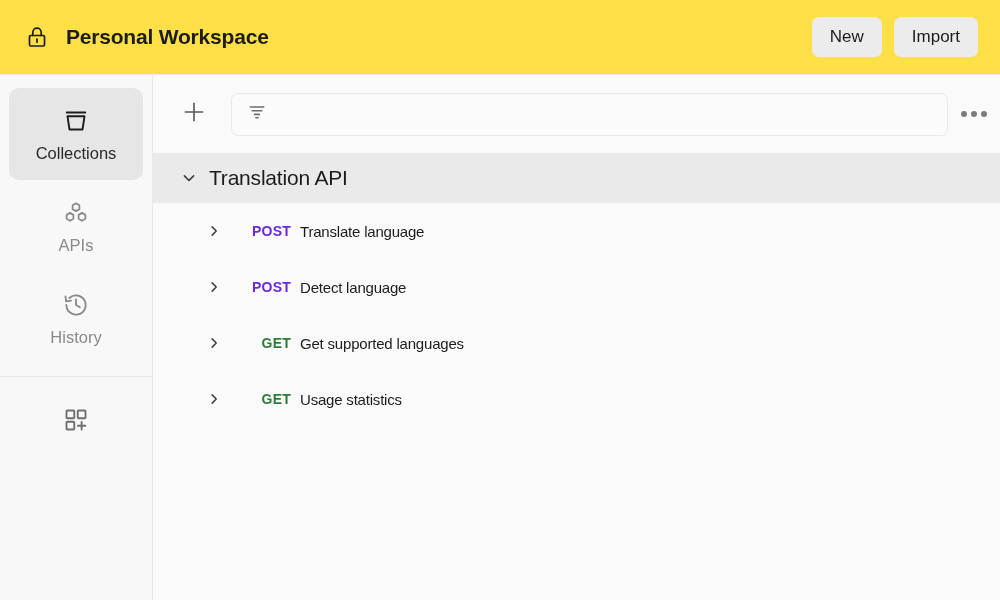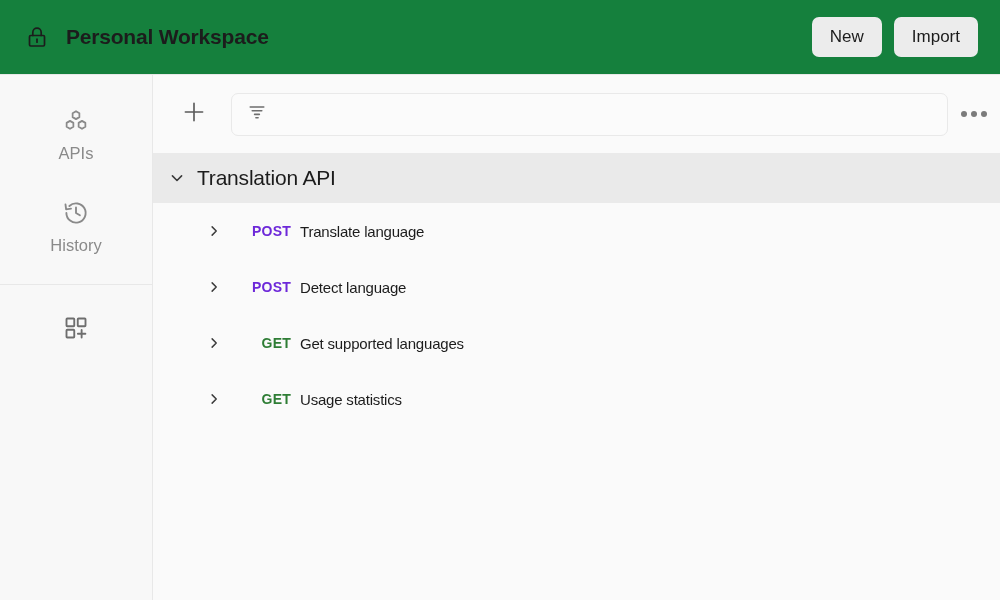--- a/index.html
+++ b/index.html
@@ -8,21 +8,21 @@
     background: #fafafa;
     font-family: "Liberation Sans", sans-serif;
     overflow: hidden;
     -webkit-font-smoothing: antialiased;
   }
   .app { width: 1000px; height: 600px; display: flex; flex-direction: column; background:#fafafa; }
 
   
   .header {
     height: 75px; flex: 0 0 75px;
-    background: #15803d;
+    background: #fde047;
     border-bottom: 1px solid #e8e8e8;
     display: flex; align-items: center;
     padding: 0 22px 0 24px;
   }
   .ws-lock { width: 26px; height: 26px; display:flex; align-items:center; justify-content:center; flex:0 0 26px; }
   .ws-title {
     font-size: 21px; font-weight: bold; color: #1c1c1c;
     margin-left: 16px; letter-spacing: -0.2px; white-space: nowrap;
   }
   .header-actions { margin-left: auto; display: flex; align-items: center; gap: 12px; }
@@ -89,21 +89,21 @@
     display: flex; align-items: center; justify-content: center;
     cursor: pointer;
   }
   .dots { display: flex; gap: 4px; align-items: center; }
   .dots i { width: 6px; height: 6px; border-radius: 50%; background: #7b7b7b; display: block; }
 
   
   .tree { flex: 1 1 auto; overflow: hidden; }
   .coll-row {
     height: 50px; display: flex; align-items: center;
-    background: #eaeaea; cursor: pointer; padding-left: 14px;
+    background: #eaeaea; cursor: pointer; padding-left: 26px;
   }
   .coll-caret { width: 30px; flex: 0 0 30px; display:flex; align-items:center; color:#3a3a3a; }
   .coll-name { font-size: 21px; color: #1c1c1c; letter-spacing: -0.2px; }
 
   .req-row {
     height: 56px; display: flex; align-items: center;
     padding-left: 52px; cursor: pointer;
   }
   .req-caret { width: 30px; flex: 0 0 30px; display:flex; align-items:center; color:#3a3a3a; }
   .req-method {
@@ -131,20 +131,29 @@
     <div class="header-actions">
       <button class="hbtn">New</button>
       <button class="hbtn">Import</button>
     </div>
   </div>
 
   <div class="body">
 
     <div class="sidebar">
 
+      <div class="rail-item active">
+        <span class="rail-icon">
+          <svg width="30" height="30" viewBox="0 0 24 24" fill="none" stroke="#1c1c1c" stroke-width="1.5" stroke-linecap="round" stroke-linejoin="round">
+            <path d="M4.6 5.2h14.8"></path>
+            <path d="M5.2 8.2h13.6l-1.6 10.6H6.8z"></path>
+          </svg>
+        </span>
+        <span class="rail-label">Collections</span>
+      </div>
 
       <div class="rail-item">
         <span class="rail-icon">
           <svg width="30" height="30" viewBox="0 0 24 24" fill="none" stroke="#8a8a8a" stroke-width="1.4" stroke-linejoin="round">
             <polygon points="12,4.2 14.7,5.8 14.7,8.9 12,10.5 9.3,8.9 9.3,5.8"></polygon>
             <polygon points="7.2,11.9 9.9,13.5 9.9,16.6 7.2,18.2 4.5,16.6 4.5,13.5"></polygon>
             <polygon points="16.8,11.9 19.5,13.5 19.5,16.6 16.8,18.2 14.1,16.6 14.1,13.5"></polygon>
           </svg>
         </span>
         <span class="rail-label">APIs</span>

